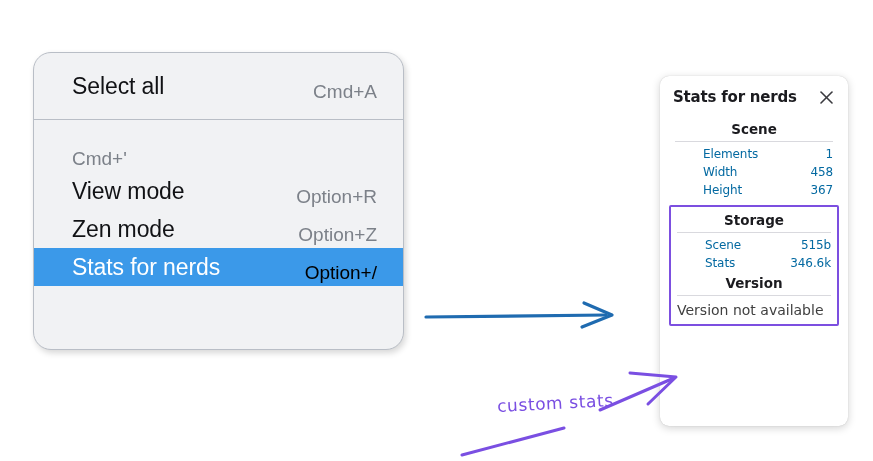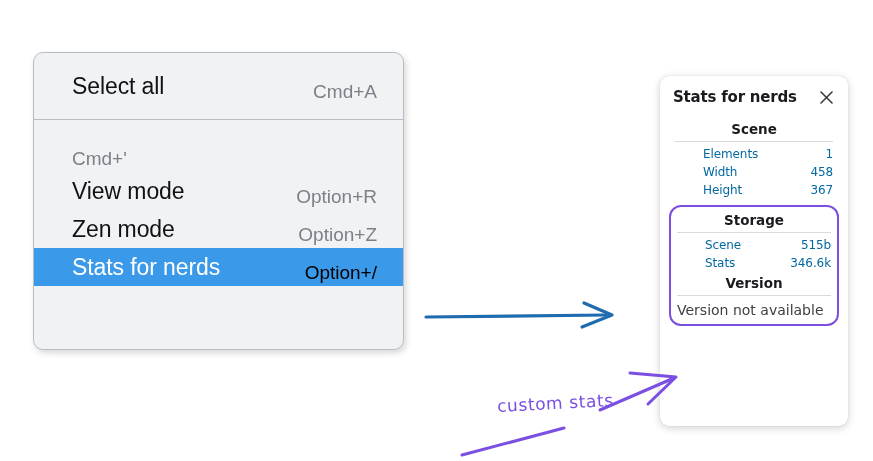--- a/index.html
+++ b/index.html
@@ -19,21 +19,21 @@
 
   
   #context-menu {
     position: absolute;
     left: 33px;
     top: 52px;
     width: 371px;
     height: 298px;
     background: #f1f2f4;
     border: 1px solid #b9bec6;
-    border-radius: 10px;
+    border-radius: 18px;
     box-shadow: 2px 3px 6px rgba(0,0,0,0.16);
     box-sizing: border-box;
     overflow: hidden;
   }
   .menu-group { padding: 0; }
   .menu-sep {
     height: 1px;
     background: #b9bec6;
     margin: 0;
   }
@@ -118,21 +118,21 @@
     align-items: baseline;
     font-size: 12px;
     color: #0369a1;
     padding: 2px 2px;
     margin-left: 28px;
   }
   .stat-row .k { letter-spacing: -0.1px; }
   .stat-row .v { letter-spacing: -0.1px; }
   .highlight-box {
     border: 2px solid #7c4fe0;
-    border-radius: 12px;
+    border-radius: 2px;
     margin: 6px -4px 0 -4px;
     padding: 2px 4px 5px 4px;
   }
   .single-line {
     font-size: 14px;
     color: #404040;
     padding: 3px 2px 1px 2px;
     white-space: nowrap;
   }
 

